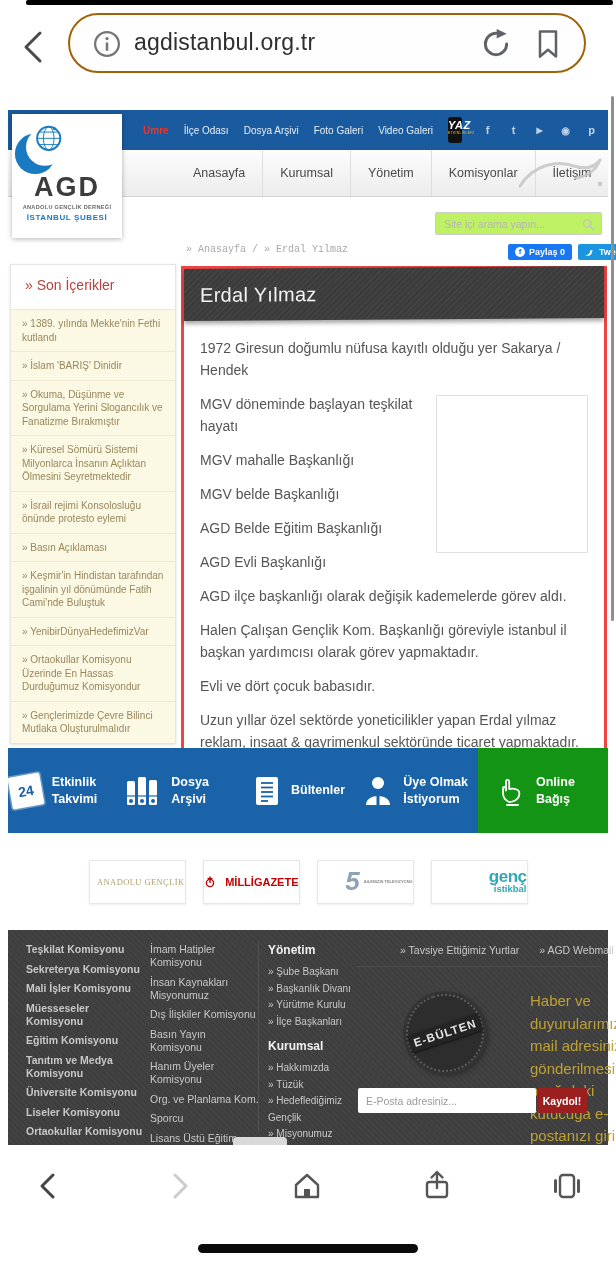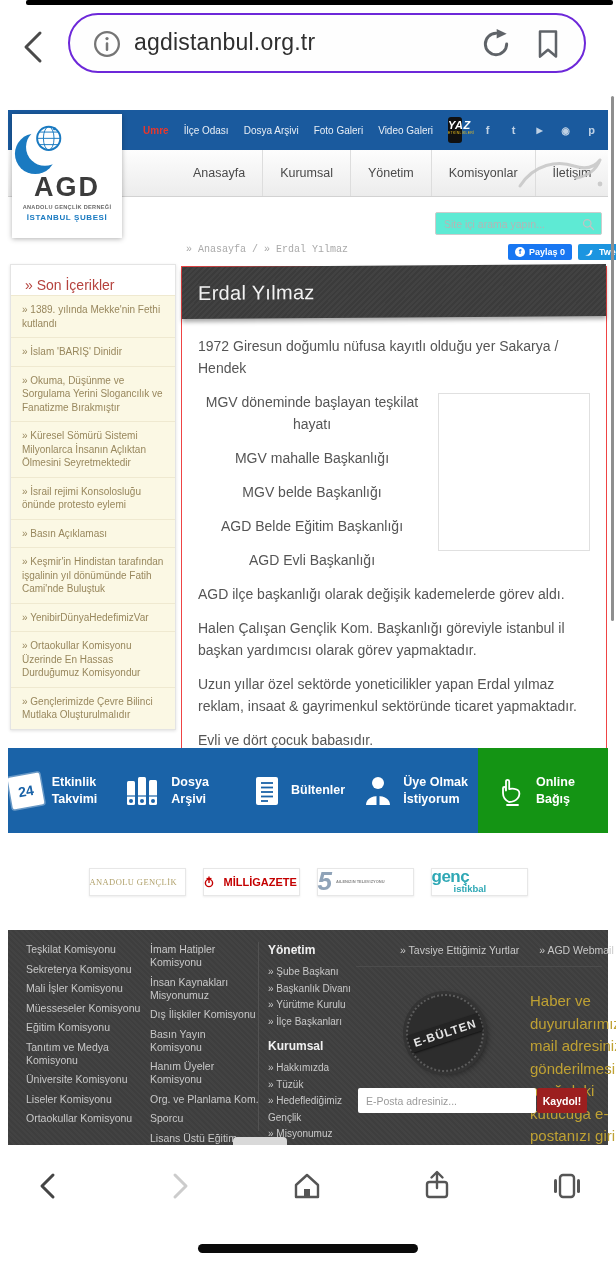--- a/index.html
+++ b/index.html
@@ -6,21 +6,21 @@
   html,body { background:#222; }
   body { font-family:"Liberation Sans", sans-serif; }
   .phone { position:relative; width:616px; height:1268px; background:#fff; overflow:hidden; margin:0 auto; }
 
   
   .status-strip { position:absolute; left:26px; right:3px; top:0; height:5px; background:#000; border-radius:2px; }
 
   
   .btop { position:absolute; left:0; top:5px; width:616px; height:80px; background:#fff; }
   .btop-back { position:absolute; left:16px; top:20px; width:36px; height:44px; }
-  .url-pill { position:absolute; left:68px; top:8px; width:518px; height:60px; background:#fefefe; border:2px solid #6d28d9; border-radius:31px; }
+  .url-pill { position:absolute; left:68px; top:8px; width:518px; height:60px; background:#fefefe; border:2px solid #a16207; border-radius:31px; }
   .url-info { position:absolute; left:22px; top:14px; width:30px; height:30px; }
   .url-text { position:absolute; left:64px; top:14px; font-size:23px; color:#2f2f2f; letter-spacing:.2px; }
   .url-reload { position:absolute; right:72px; top:13px; width:32px; height:32px; }
   .url-bookmark { position:absolute; right:22px; top:13px; width:28px; height:32px; }
   .btop-divider { position:absolute; left:0; top:85px; width:616px; height:1px; background:#cfcfcf; }
 
   
   .site { position:absolute; left:0; top:86px; width:616px; height:1059px; background:#fff; overflow:hidden; }
 
   
@@ -39,67 +39,67 @@
   .menubar .mi:first-child { border-left:none; }
   .callig { position:absolute; right:12px; top:70px; opacity:.85; }
 
   
   .logo-card { position:absolute; left:12px; top:28px; width:110px; height:124px; background:#fff; box-shadow:0 1px 5px rgba(0,0,0,.3); text-align:center; padding-top:6px; z-index:5; }
   .logo-acr { font-size:27px; font-weight:bold; color:#3c3c3c; letter-spacing:2px; line-height:1; margin-top:-2px; }
   .logo-name { font-size:5.6px; color:#6a6a6a; font-weight:bold; letter-spacing:.3px; margin-top:3px; }
   .logo-branch { font-size:8px; color:#1a7ac1; font-weight:bold; letter-spacing:.6px; margin-top:3px; }
 
   
-  .search { position:absolute; left:435px; top:126px; width:167px; height:23px; border:1px solid #ccc; border-radius:2px; background:#5eead4; }
+  .search { position:absolute; left:435px; top:126px; width:167px; height:23px; border:1px solid #ccc; border-radius:2px; background:#bef264; }
   .search input { position:absolute; left:0; top:0; width:100%; height:100%; border:none; outline:none; background:transparent; font-family:"Liberation Sans",sans-serif; font-size:10.5px; color:#777; padding:0 24px 0 8px; }
   .search input::placeholder { color:#b5b5b5; }
   .search svg { position:absolute; right:5px; top:4px; }
 
   
   .crumb { position:absolute; left:186px; top:158px; font-size:10px; color:#a9a9a9;font-family:Liberation Mono, monospace; }
   .share-fb { position:absolute; left:508px; top:158px; height:16px; background:#1877f2; border-radius:2px; color:#fff; font-size:9px; font-weight:bold; display:flex; align-items:center; gap:4px; padding:0 7px; }
   .share-fb .fbc { width:10px; height:10px; background:#fff; color:#1877f2; border-radius:50%; font-size:8px; font-weight:bold; text-align:center; line-height:10px; }
   .share-tw { position:absolute; left:578px; top:158px; width:60px; height:16px; background:#1b95e0; border-radius:2px; color:#fff; font-size:9px; font-weight:bold; display:flex; align-items:center; gap:4px; padding:0 6px; }
 
   
   .sidebar { position:absolute; left:10px; top:178px; width:166px; background:#fff; border:1px solid #e4e4e4; box-shadow:0 1px 3px rgba(0,0,0,.12); }
-  .sb-title { padding:12px 14px 2px; color:#b5423d; font-size:14px; }
+  .sb-title { padding:12px 14px 16px; color:#b5423d; font-size:14px; }
   .sb-item { background:#fbf8e4; border-top:1px solid #efe9d0; color:#98875d; font-size:10px; line-height:13.5px; padding:7px 11px; cursor:pointer; }
 
   
-  .article { position:absolute; left:181px; top:180px; width:426px; background:#fff; border:1px solid #ef4444; padding-bottom:10px; }
+  .article { position:absolute; left:181px; top:180px; width:426px; background:#fff; border:3px solid #ef4444; padding-bottom:10px; }
   .art-head { height:52px; background:#3b3b3b; background-image:repeating-linear-gradient(135deg, rgba(255,255,255,.035) 0 2px, transparent 2px 4px); box-shadow:0 3px 4px rgba(0,0,0,.35); transform:skewY(-.4deg); transform-origin:left; display:flex; align-items:center; }
   .art-head h1 { font-size:20px; font-weight:normal; color:#f2f2f2; padding-left:16px; letter-spacing:.3px; }
   .art-body { padding:16px 16px 4px; font-size:14px; color:#555; line-height:22px; }
   .art-body p { margin-bottom:12px; }
   .photo-box { float:right; width:152px; height:158px; border:1px solid #e0e0e0; margin:2px 0 10px 12px; background:#fff; }
 
   
   .quickbar { position:absolute; left:8px; top:662px; width:600px; height:85px; background:#1a63a8; display:flex; }
   .qcell { flex:1; display:flex; align-items:center; justify-content:center; gap:10px; cursor:pointer; }
   .qcell.green { flex:0 0 130px; background:#149414; }
   .qlabel { color:#fff; font-size:12.5px; font-weight:bold; line-height:1.3; width:72px; }
   .qcell.green .qlabel { width:52px; }
   .cal24 { width:32px; height:32px; background:#fff; transform:rotate(-10deg); border-radius:2px; display:flex; align-items:center; justify-content:center; color:#1a63a8; font-weight:bold; font-size:14px; box-shadow:0 0 0 1.5px rgba(255,255,255,.35); }
 
   
   .partners { position:absolute; left:8px; top:747px; width:600px; height:97px; background:#fff; display:flex; align-items:center; justify-content:center; gap:17px; }
-  .pcard { width:97px; height:28px; background:#fff; border:1px solid #e7e7e7; box-shadow:0 1px 2px rgba(0,0,0,.08); display:flex; flex-direction:column; align-items:flex-start; justify-content:center; cursor:pointer; }
+  .pcard { width:97px; height:44px; background:#fff; border:1px solid #e7e7e7; box-shadow:0 1px 2px rgba(0,0,0,.08); display:flex; flex-direction:column; align-items:flex-end; justify-content:center; cursor:pointer; }
   .p-ag { font-family:"Liberation Serif",serif; font-size:8.5px; color:#b1a26d; letter-spacing:.4px; }
   .p-mg { font-size:11px; font-weight:bold; color:#c40000; display:flex; align-items:center; gap:10px; }
   .p-tv5 { font-size:26px; font-weight:bold; font-style:italic; color:#8fa3b8; line-height:.9; display:flex; align-items:center; gap:4px; }
   .p-tv5 small { font-size:4px; font-style:normal; color:#8a8a8a; font-weight:bold; }
   .p-gi1 { font-size:17px; font-weight:bold; color:#2fa8b5; line-height:.9; letter-spacing:-.5px; }
   .p-gi2 { font-size:9.5px; font-weight:bold; color:#2fa8b5; margin-left:22px; line-height:1; }
 
   
   .footer { position:absolute; left:8px; top:844px; width:600px; height:215px; background:#3e3e3e; background-image:repeating-linear-gradient(45deg, rgba(255,255,255,.025) 0 2px, transparent 2px 4px); color:#c8c8c8; }
   .fcol { position:absolute; top:13px; font-size:10.5px; }
   .fcol .fi { line-height:13px; margin-bottom:6.5px; cursor:pointer; }
-  .fcol1 { left:18px; width:118px; }
+  .fcol1 { left:18px; width:118px;font-weight:bold; }
   .fcol2 { left:142px; width:110px; }
   .fdiv1 { position:absolute; left:250px; top:12px; bottom:14px; width:1px; background:#525252; }
   .fcol3 { left:260px; width:86px; }
   .fh { color:#f0f0f0; font-weight:bold; font-size:12px; margin-bottom:7px; }
   .fl { font-size:10px; line-height:16.5px; cursor:pointer; }
   .fh2 { margin-top:9px; }
   .fright { position:absolute; left:348px; top:10px; width:246px; }
   .ftoplinks { display:flex; gap:20px; padding:4px 0 10px 44px; border-bottom:1px solid #4c4c4c; font-size:10.5px; white-space:nowrap; }
   .ftoplinks span { cursor:pointer; }
   .stamp { position:absolute; left:50px; top:54px; width:78px; height:78px; border-radius:50%; background:#2d2d2d; border:2px dotted #5c5c5c; box-shadow:0 0 0 3px #343434, 2px 3px 6px rgba(0,0,0,.5); transform:rotate(-18deg); display:flex; align-items:center; justify-content:center; }
@@ -241,32 +241,32 @@
       <div class="sb-item">» Ortaokullar Komisyonu Üzerinde En Hassas Durduğumuz Komisyondur</div>
       <div class="sb-item">» Gençlerimizde Çevre Bilinci Mutlaka Oluşturulmalıdır</div>
     </div>
 
     <div class="article">
       <div class="art-head">
         <h1>Erdal Yılmaz</h1>
       </div>
       <div class="art-body">
         <p>1972 Giresun doğumlu nüfusa kayıtlı olduğu yer Sakarya / Hendek</p>
-        <div style="display:flow-root;text-align:center;">
+        <div style="display:flow-root;">
           <div class="photo-box"></div>
           <p style="width:230px;">MGV döneminde başlayan teşkilat hayatı</p>
           <p>MGV mahalle Başkanlığı</p>
           <p>MGV belde Başkanlığı</p>
           <p>AGD Belde Eğitim Başkanlığı</p>
           <p>AGD Evli Başkanlığı</p>
         </div>
         <p>AGD ilçe başkanlığı olarak değişik kademelerde görev aldı.</p>
         <p>Halen Çalışan Gençlik Kom. Başkanlığı göreviyle istanbul il başkan yardımcısı olarak görev yapmaktadır.</p>
+        <p>Evli ve dört çocuk babasıdır.</p>
         <p>Uzun yıllar özel sektörde yoneticilikler yapan Erdal yılmaz reklam, insaat &amp; gayrimenkul sektöründe ticaret yapmaktadır.</p>
-        <p>Evli ve dört çocuk babasıdır.</p>
       </div>
     </div>
 
     <div class="quickbar">
       <div class="qcell">
         <div class="cal24">24</div>
         <div class="qlabel">Etkinlik Takvimi</div>
       </div>
       <div class="qcell">
         <svg width="36" height="30" viewBox="0 0 36 30">

